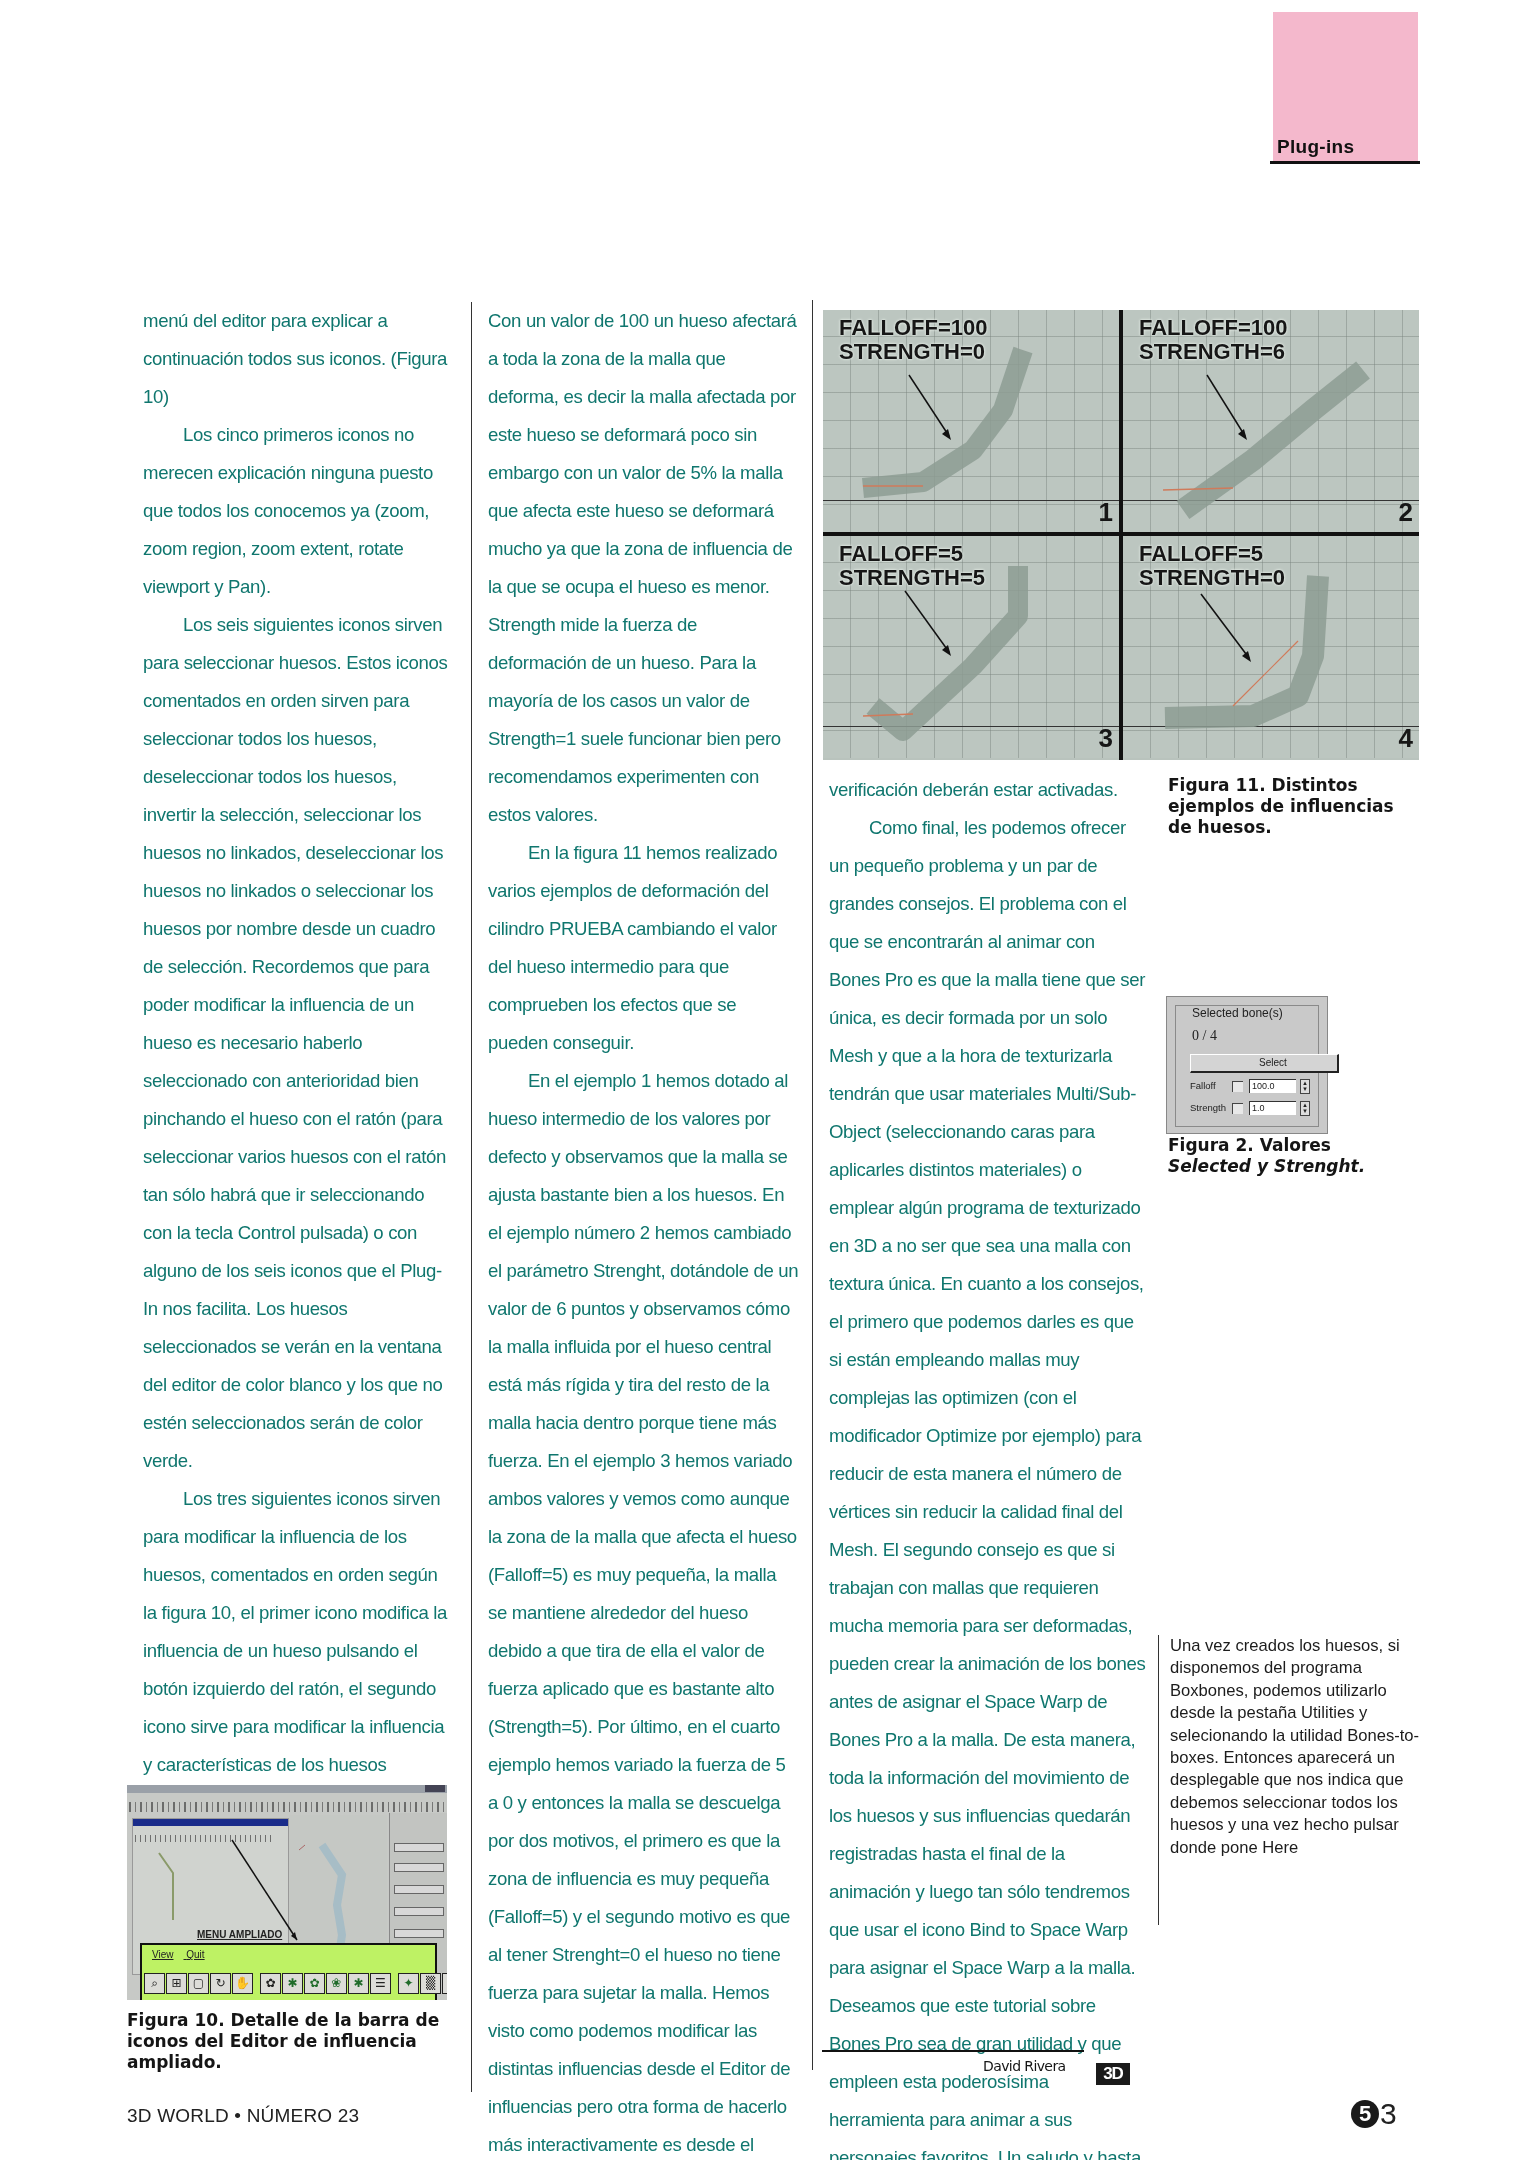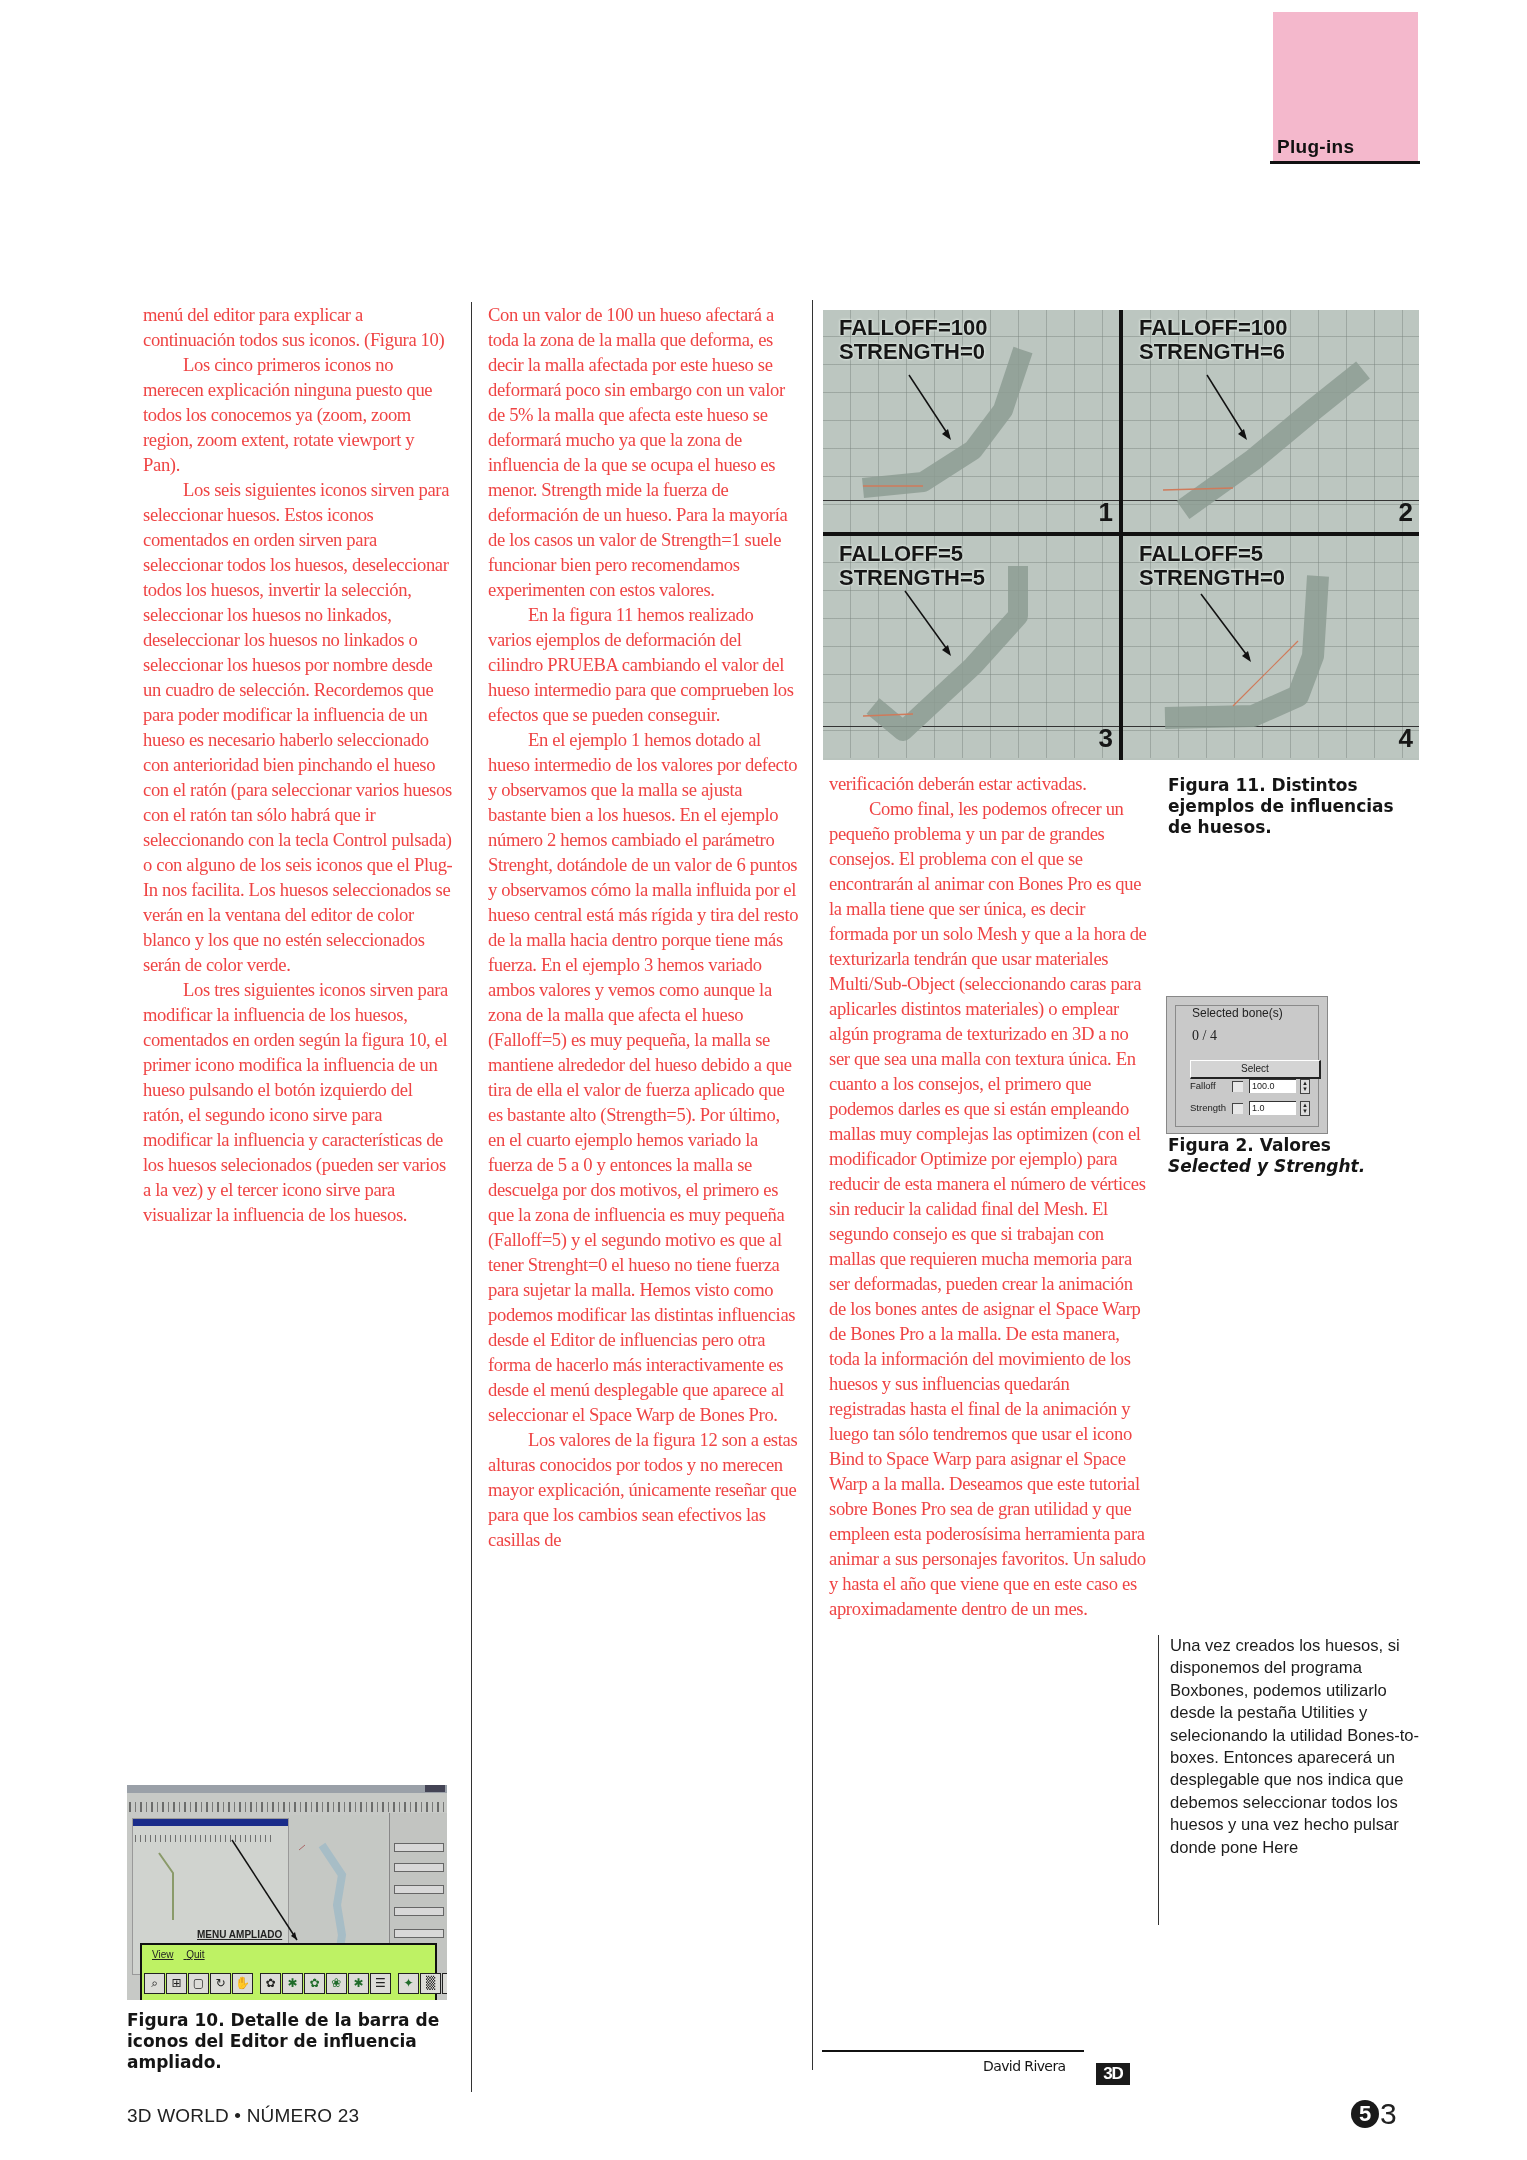--- a/index.html
+++ b/index.html
@@ -2,21 +2,21 @@
 <html><head>
 <meta charset="utf-8">
 <style>
   html, body { margin: 0; padding: 0; background: #ffffff; }
   body { width: 1527px; height: 2160px; position: relative; overflow: hidden; font-family: "DejaVu Sans", sans-serif; color: #1a1a1a; }
 
   .section-tab { position: absolute; left: 1273px; top: 12px; width: 145px; height: 150px; background: #f4b8cc; }
   .section-tab-label { position: absolute; left: 1277px; top: 136px; font-family: "Liberation Sans", sans-serif; font-weight: bold; font-size: 19px; color: #111; letter-spacing: 0.3px; }
   .section-tab-rule { position: absolute; left: 1270px; top: 161px; width: 150px; height: 3px; background: #111; }
 
-  .col { position: absolute; font-family: Liberation Serif, serif; font-size: 18.6px; line-height: 25px; color: #ef4444; letter-spacing: -0.35px; }
+  .col { position: absolute; font-family: Liberation Sans, sans-serif; font-size: 18.6px; line-height: 38px; color: #0f766e; letter-spacing: -0.35px; }
   .col p { margin: 0; }
   .col .ind { text-indent: 40px; }
   .col1 { left: 143px; top: 302px; width: 310px; }
   .col2 { left: 488px; top: 302px; width: 312px; }
   .col3 { left: 829px; top: 771px; width: 318px; }
 
   .vrule { position: absolute; width: 1px; background: #333; }
 
   .fig11 { position: absolute; left: 823px; top: 310px; width: 596px; height: 450px; background: #b9c3bd; overflow: hidden; }
   .fig11 .quad { position: absolute; width: 296px; height: 222px; background:
@@ -31,21 +31,21 @@
   .fig11 .divv { position: absolute; left: 296px; top: 0; width: 4px; height: 450px; background: #111; }
   .fig11 svg { position: absolute; left: 0; top: 0; }
 
   .caption { position: absolute; font-family: "DejaVu Sans", sans-serif; font-weight: bold; font-size: 17px; line-height: 21px; color: #151515; }
   .caption i { font-style: italic; }
 
   .fig12 { position: absolute; left: 1166px; top: 996px; width: 160px; height: 136px; background: #c9c9c9; border: 1px solid #888; }
   .fig12 .group { position: absolute; left: 8px; top: 8px; width: 142px; height: 120px; border: 1px solid #8a8a8a; }
   .fig12 .grp-title { position: absolute; left: 14px; top: 0px; font-family: "Liberation Sans", sans-serif; font-size: 12px; background: #c9c9c9; padding: 0 2px; color: #222; }
   .fig12 .count { position: absolute; left: 16px; top: 22px; font-family: Liberation Serif, serif; font-size: 14px; color: #222; }
-  .fig12 .selbtn { position: absolute; left: 14px; top: 54px; width: 128px; height: 16px; background: #d4d4d4; border-top: 1px solid #fff; border-left: 1px solid #fff; border-right: 2px solid #222; border-bottom: 2px solid #222; font-family: "Liberation Sans", sans-serif; font-size: 10px; text-align: center; line-height: 16px; color: #222; }
+  .fig12 .selbtn { position: absolute; left: 14px; top: 48px; width: 128px; height: 16px; background: #d4d4d4; border-top: 1px solid #fff; border-left: 1px solid #fff; border-right: 2px solid #222; border-bottom: 2px solid #222; font-family: "Liberation Sans", sans-serif; font-size: 10px; text-align: center; line-height: 16px; color: #222; padding-left: 18px; }
   .fig12 .row { position: absolute; left: 14px; font-family: "Liberation Sans", sans-serif; font-size: 9.5px; color: #222; height: 16px; line-height: 16px; }
   .fig12 .r1 { top: 72px; } .fig12 .r2 { top: 94px; }
   .fig12 .lbl { display: inline-block; width: 42px; }
   .fig12 .chk { display: inline-block; width: 10px; height: 10px; border-top: 1px solid #444; border-left: 1px solid #444; background: #e8e8e8; vertical-align: middle; margin-right: 6px; }
   .fig12 .fld { display: inline-block; width: 44px; height: 13px; background: #fff; border-top: 1px solid #333; border-left: 1px solid #333; vertical-align: middle; font-size: 9px; line-height: 13px; padding-left: 2px; }
   .fig12 .spin { display: inline-block; width: 8px; height: 13px; border: 1px solid #444; vertical-align: middle; margin-left: 4px; background: #ddd; font-size: 7px; line-height: 6px; text-align: center; }
 
   .fig10 { position: absolute; left: 127px; top: 1785px; width: 320px; height: 215px; background: #c7c9c6; overflow: hidden; }
   .fig10 .titlebar { position: absolute; left: 0; top: 0; width: 320px; height: 8px; background: #9aa0a8; }
   .fig10 .winbtns { position: absolute; right: 2px; top: 0; width: 20px; height: 7px; background: #445; }

